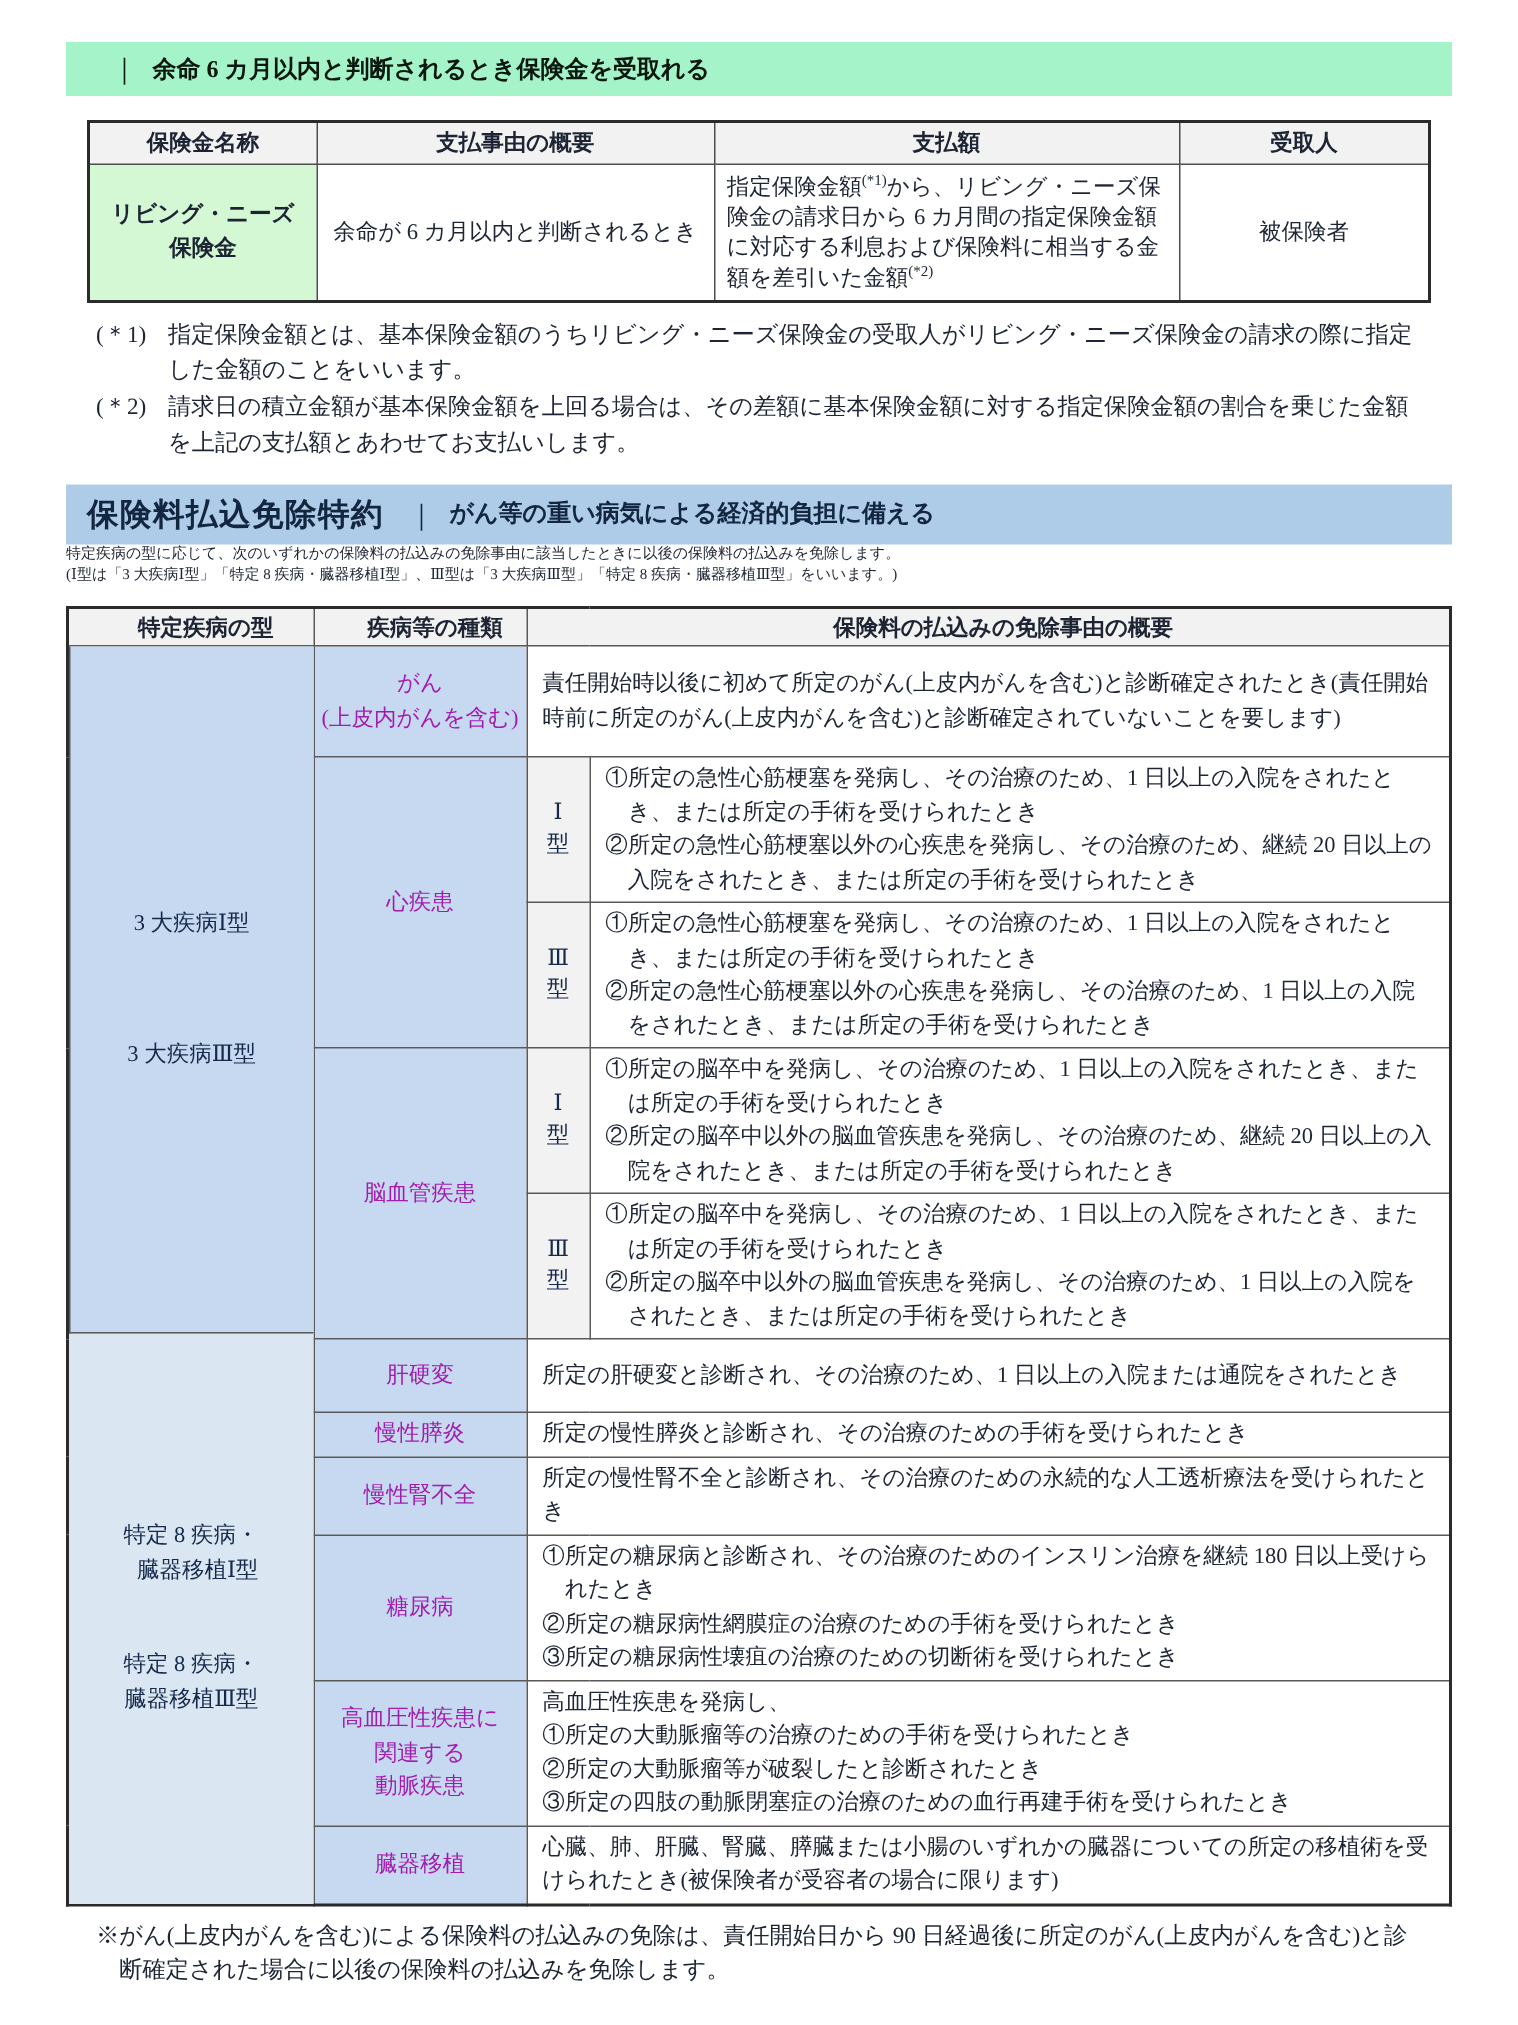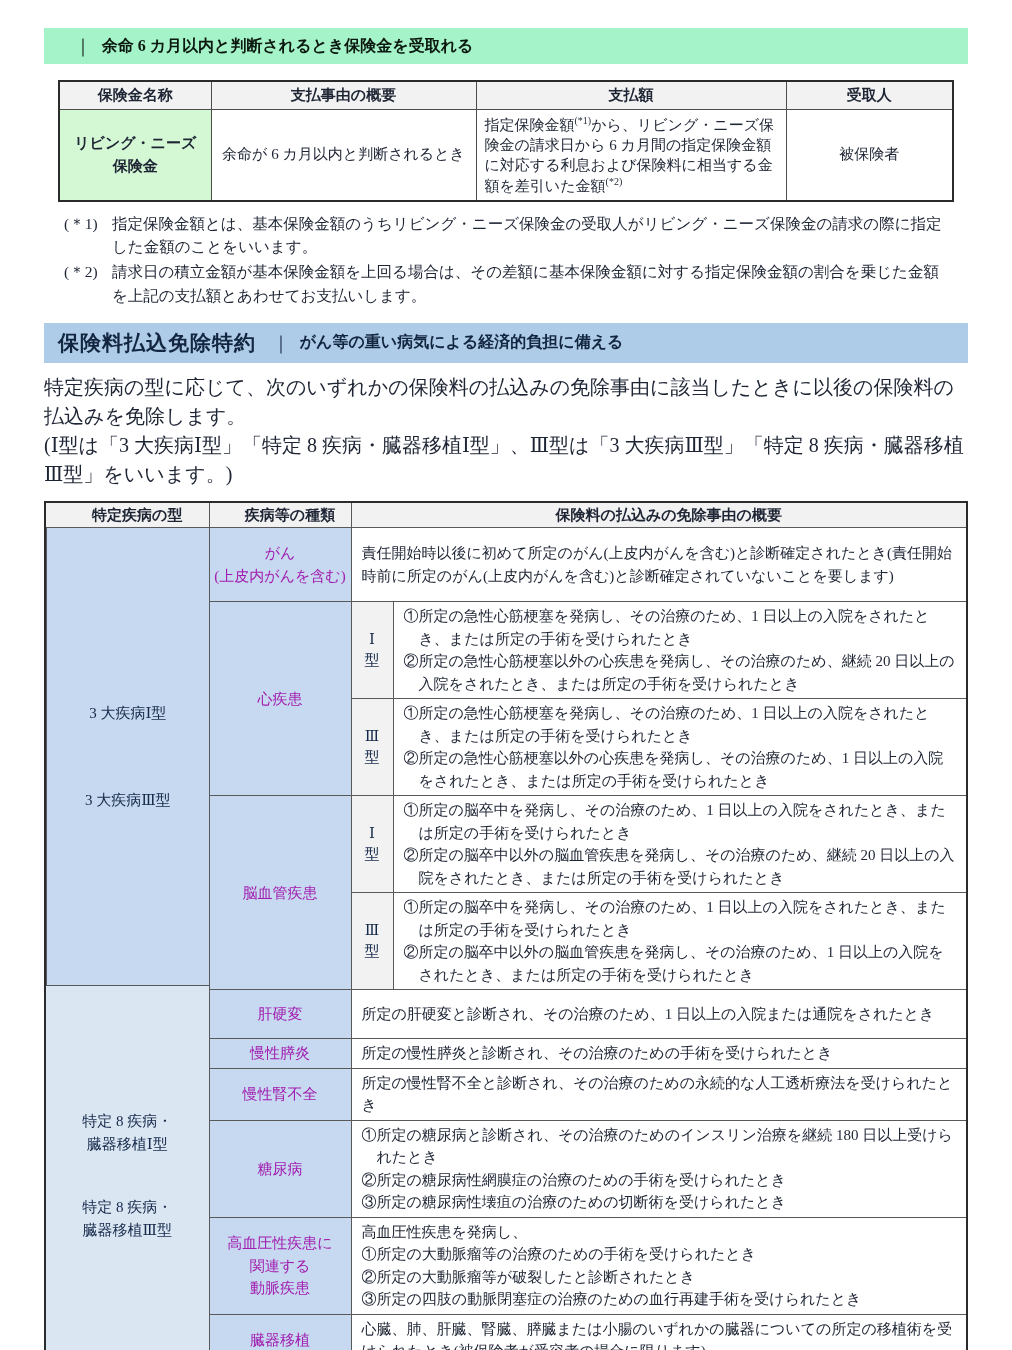--- a/index.html
+++ b/index.html
@@ -32,21 +32,21 @@
   .t1 .c-benef { text-align:center; }
   .sup { font-size:10px; vertical-align:super; }
 
   
   .notes { margin:10px 18px 0 20px; font-size:15.5px; line-height:1.5; }
   .note { display:flex; margin-bottom:2px; }
   .note .m { width:48px; flex:none; }
   .note .t { flex:1; }
 
   
-  .intro { margin-top:10px; font-size:20px; line-height:1.45; }
+  .intro { font-size:10px; line-height:1.45; }
 
   
   .t2 { width:922px; margin-top:12px; border:2px solid #2b2b2b; font-size:15px; }
   .t2 th, .t2 td { border:1px solid #595959; }
   .t2 th { background:#f2f2f2; height:26px; font-weight:bold; text-align:center; font-size:15px;padding-left:20px; }
   .t2 td { vertical-align:middle; }
   .d-cell { background:#c6d9f0; text-align:center; line-height:1.5; color:#a21caf; }
   .type-cell { background:#f2f2f2; text-align:center; line-height:1.4; color:#15294a; }
   .desc-cell { background:#ffffff; padding:3px 8px 3px 10px; line-height:1.5; }
   .desc-cell .item { padding-left:1em; text-indent:-1em; }
@@ -57,21 +57,21 @@
   .tc-abs { position:absolute; top:0; left:0; right:0; bottom:0; display:flex; flex-direction:column; }
   .tc-inner {
     height:458px; 
     background:#c6d9f0;
     border-left:1px solid #595959; border-bottom:1px solid #595959;
     display:flex; flex-direction:column; justify-content:center; align-items:center; gap:66px;
     color:#15294a; line-height:1.4;
   }
   .tc-lower {
     flex:1; display:flex; flex-direction:column; justify-content:center; align-items:center; gap:40px;
-    color:#15294a; text-align:center; line-height:1.55;
+    color:#15294a; text-align:right; line-height:1.55;
   }
 
   .footnote { margin:8px 18px 0 20px; font-size:15.5px; line-height:1.5; padding-left:1em; text-indent:-1em; }
 </style>
 </head>
 <body>
 
 <div class="page">
 
   <div class="banner green">

